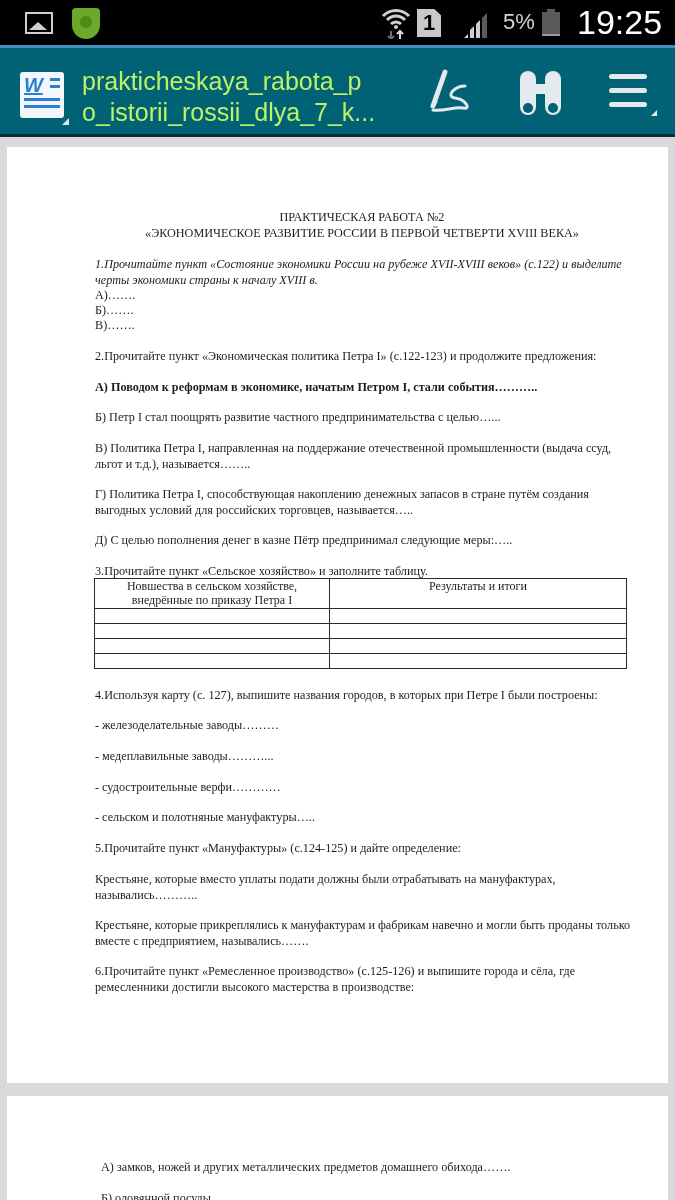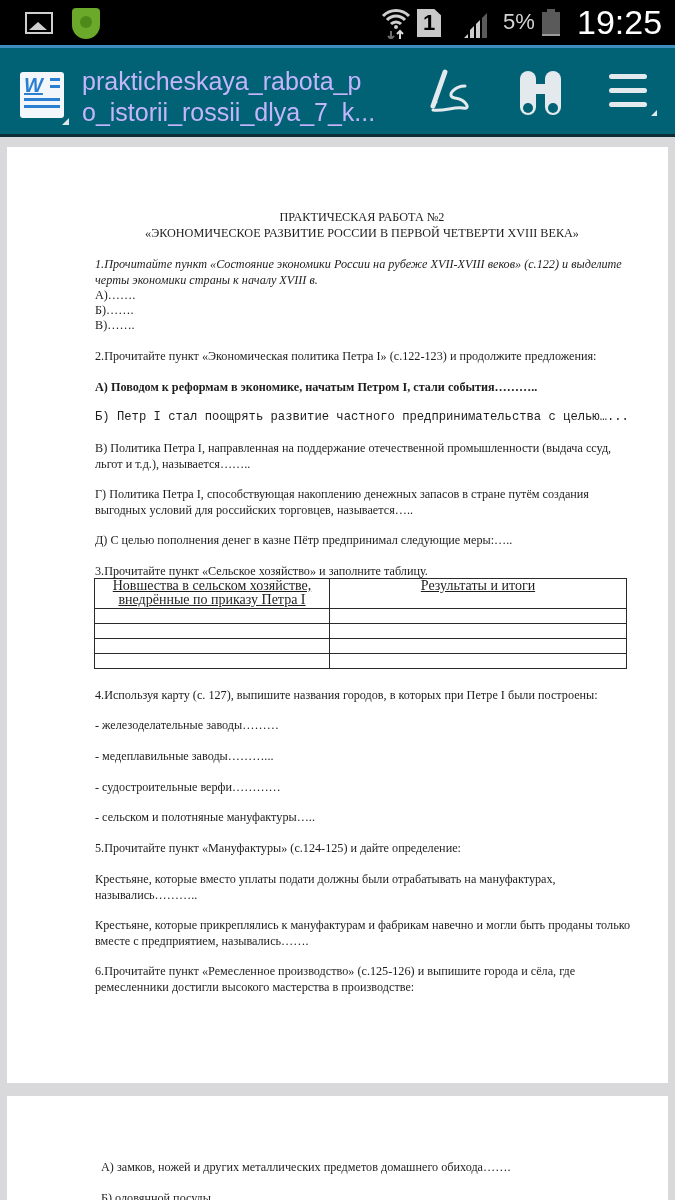--- a/index.html
+++ b/index.html
@@ -35,33 +35,33 @@
   
   .appbar {
     position: absolute; left: 0; top: 45px; width: 675px; height: 92px;
     background: #006274; border-top: 3px solid #3e8fbd; box-sizing: border-box;
     border-bottom: 3px solid #0d2e37;
   }
   .word-icon { position: absolute; left: 20px; top: 24px; width: 44px; height: 46px; background: #f3f6fa; border-radius: 3px; }
   .word-icon .w { position: absolute; left: 4px; top: 2px; font: italic bold 20px/22px "Liberation Sans", sans-serif; color: #2b7fd1; text-decoration: underline; }
   .word-icon .bar { position: absolute; height: 3px; background: #2b7fd1; }
   .corner-tri { position: absolute; width: 0; height: 0; border-left: 7px solid transparent; border-bottom: 7px solid #dfe6ea; }
-  .doc-title { position: absolute; left: 82px; top: 18px; width: 320px; color: #c4b5fd;
+  .doc-title { position: absolute; left: 82px; top: 18px; width: 320px; color: #bef264;
     font-size: 25px; line-height: 31px; white-space: nowrap; }
   .icon-btn { position: absolute; top: 20px; width: 54px; height: 54px; }
 
   
   .page { position: absolute; background: #fff; left: 7px; width: 661px; }
   .page1 { top: 147px; height: 936px; }
   .page2 { top: 1096px; height: 120px; }
   .doc { position: absolute; font-family: "Liberation Serif", serif; color: #1d1d1d; font-size: 12.2px; line-height: 15.5px; }
   .p { position: absolute; left: 95px; width: 540px; margin: 0; white-space: pre-line; }
   .center { text-align: center; left: 88px; width: 548px; }
   table.ag { position: absolute; left: 94px; top: 578px; width: 533px; border-collapse: collapse; }
-  table.ag td, table.ag th { border: 1.4px solid #2a2a2a; padding: 0; font-weight: normal; font-size: 14px; line-height: 14px; text-align: center; vertical-align: top; text-decoration: underline; }
+  table.ag td, table.ag th { border: 1.4px solid #2a2a2a; padding: 0; font-weight: normal; font-size: 12px; line-height: 14px; text-align: center; vertical-align: top; }
   table.ag th { height: 29px; }
   table.ag td { height: 14px; }
 </style>
 </head>
 <body>
 
 <div class="statusbar">
   <div class="sb-gallery"></div>
   <div class="sb-shield"></div>
   <svg class="sb-wifi" viewBox="0 0 30 32">
@@ -126,21 +126,21 @@
   <p class="p center" style="top:210px;">ПРАКТИЧЕСКАЯ РАБОТА №2</p>
   <p class="p center" style="top:226px;">«ЭКОНОМИЧЕСКОЕ РАЗВИТИЕ РОССИИ В ПЕРВОЙ ЧЕТВЕРТИ XVIII ВЕКА»</p>
 
   <p class="p" style="top:257px;font-style:italic;">1.Прочитайте пункт «Состояние экономики России на рубеже XVII-XVIII веков» (с.122) и выделите черты экономики страны к началу XVIII в.</p>
   <p class="p" style="top:288px;">А)…….</p>
   <p class="p" style="top:303px;">Б)…….</p>
   <p class="p" style="top:318px;">В)…….</p>
 
   <p class="p" style="top:349px;font-family:Liberation Serif, serif;">2.Прочитайте пункт «Экономическая политика Петра I» (с.122-123) и продолжите предложения:</p>
   <p class="p" style="top:380px;font-weight:bold;">А) Поводом к реформам в экономике, начатым Петром I, стали события………..</p>
-  <p class="p" style="top:410px;font-family:Liberation Mono, monospace;">Б) Петр I стал поощрять развитие частного предпринимательства с целью…...</p>
+  <p class="p" style="top:410px;">Б) Петр I стал поощрять развитие частного предпринимательства с целью…...</p>
   <p class="p" style="top:441px;">В) Политика Петра I, направленная на поддержание отечественной промышленности (выдача ссуд, льгот и т.д.), называется……..</p>
   <p class="p" style="top:487px;">Г) Политика Петра I, способствующая накоплению денежных запасов в стране путём создания выгодных условий для российских торговцев, называется…..</p>
   <p class="p" style="top:533px;">Д) С целью пополнения денег в казне Пётр предпринимал следующие меры:…..</p>
 
   <p class="p" style="top:564px;">3.Прочитайте пункт «Сельское хозяйство» и заполните таблицу.</p>
   <table class="ag">
     <tbody>
         <tr>
       <th style="width:234px;">Новшества в сельском хозяйстве, внедрённые по приказу Петра I</th>
       <th>Результаты и итоги</th>

